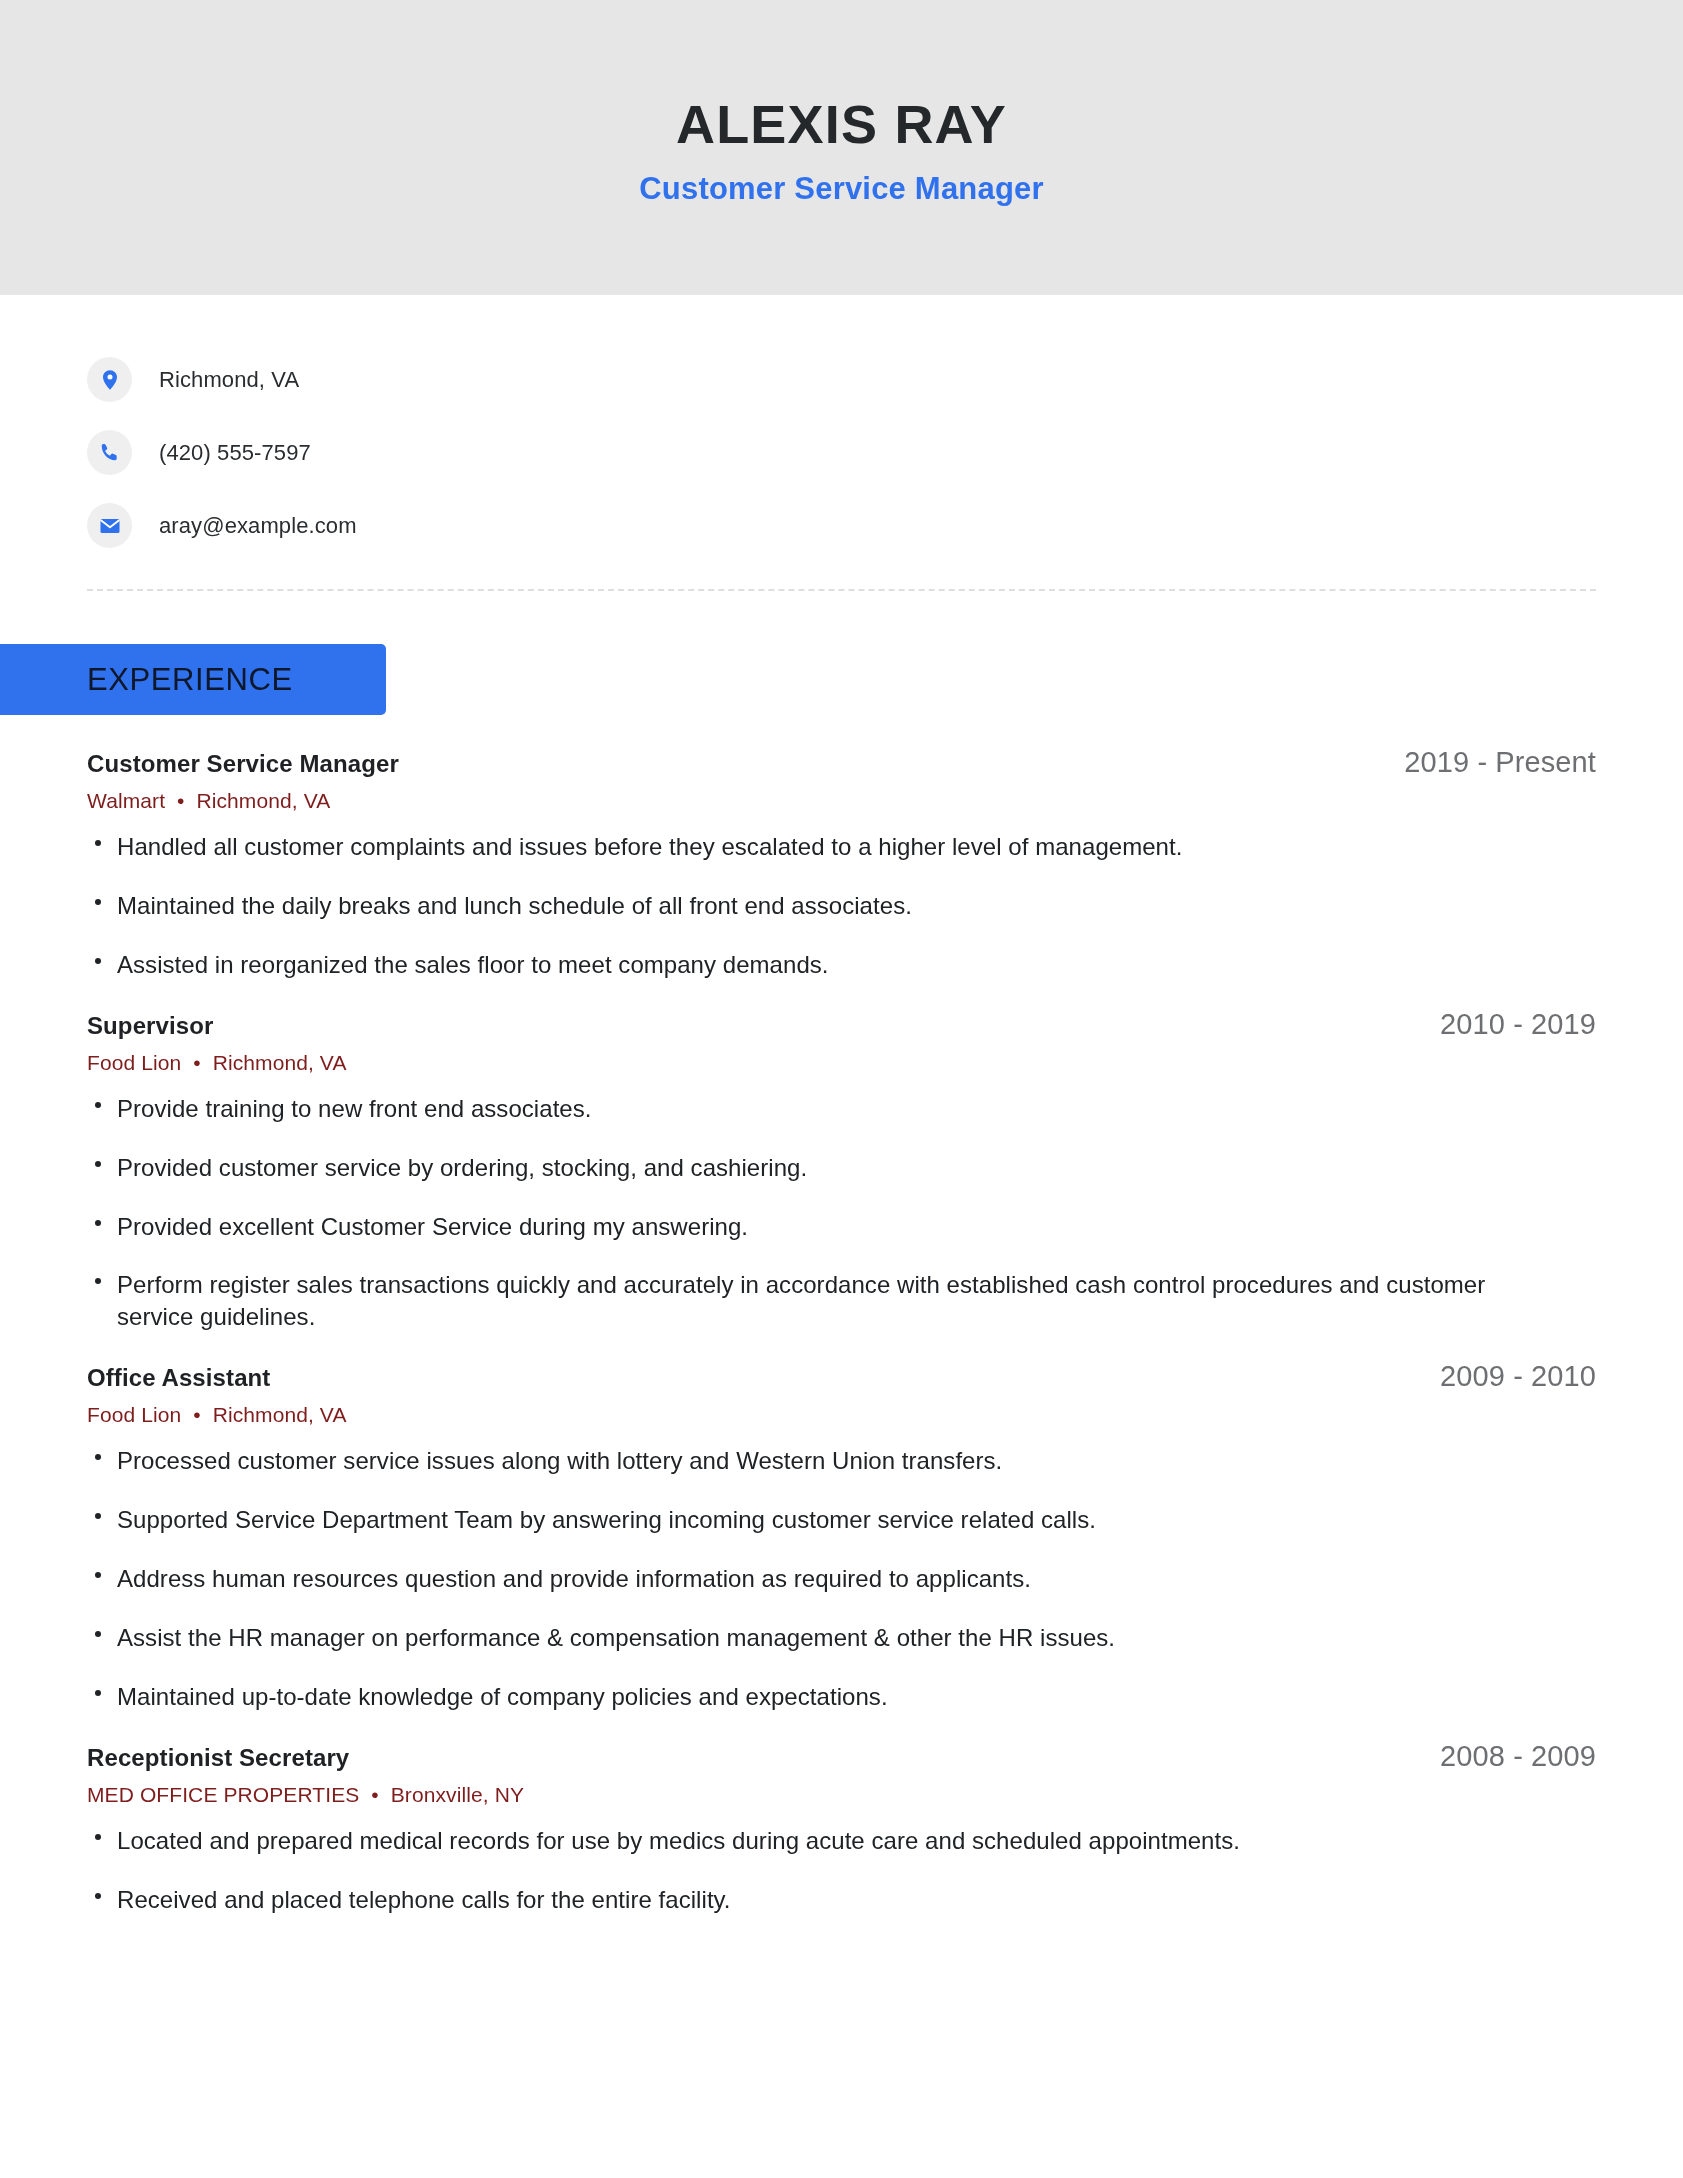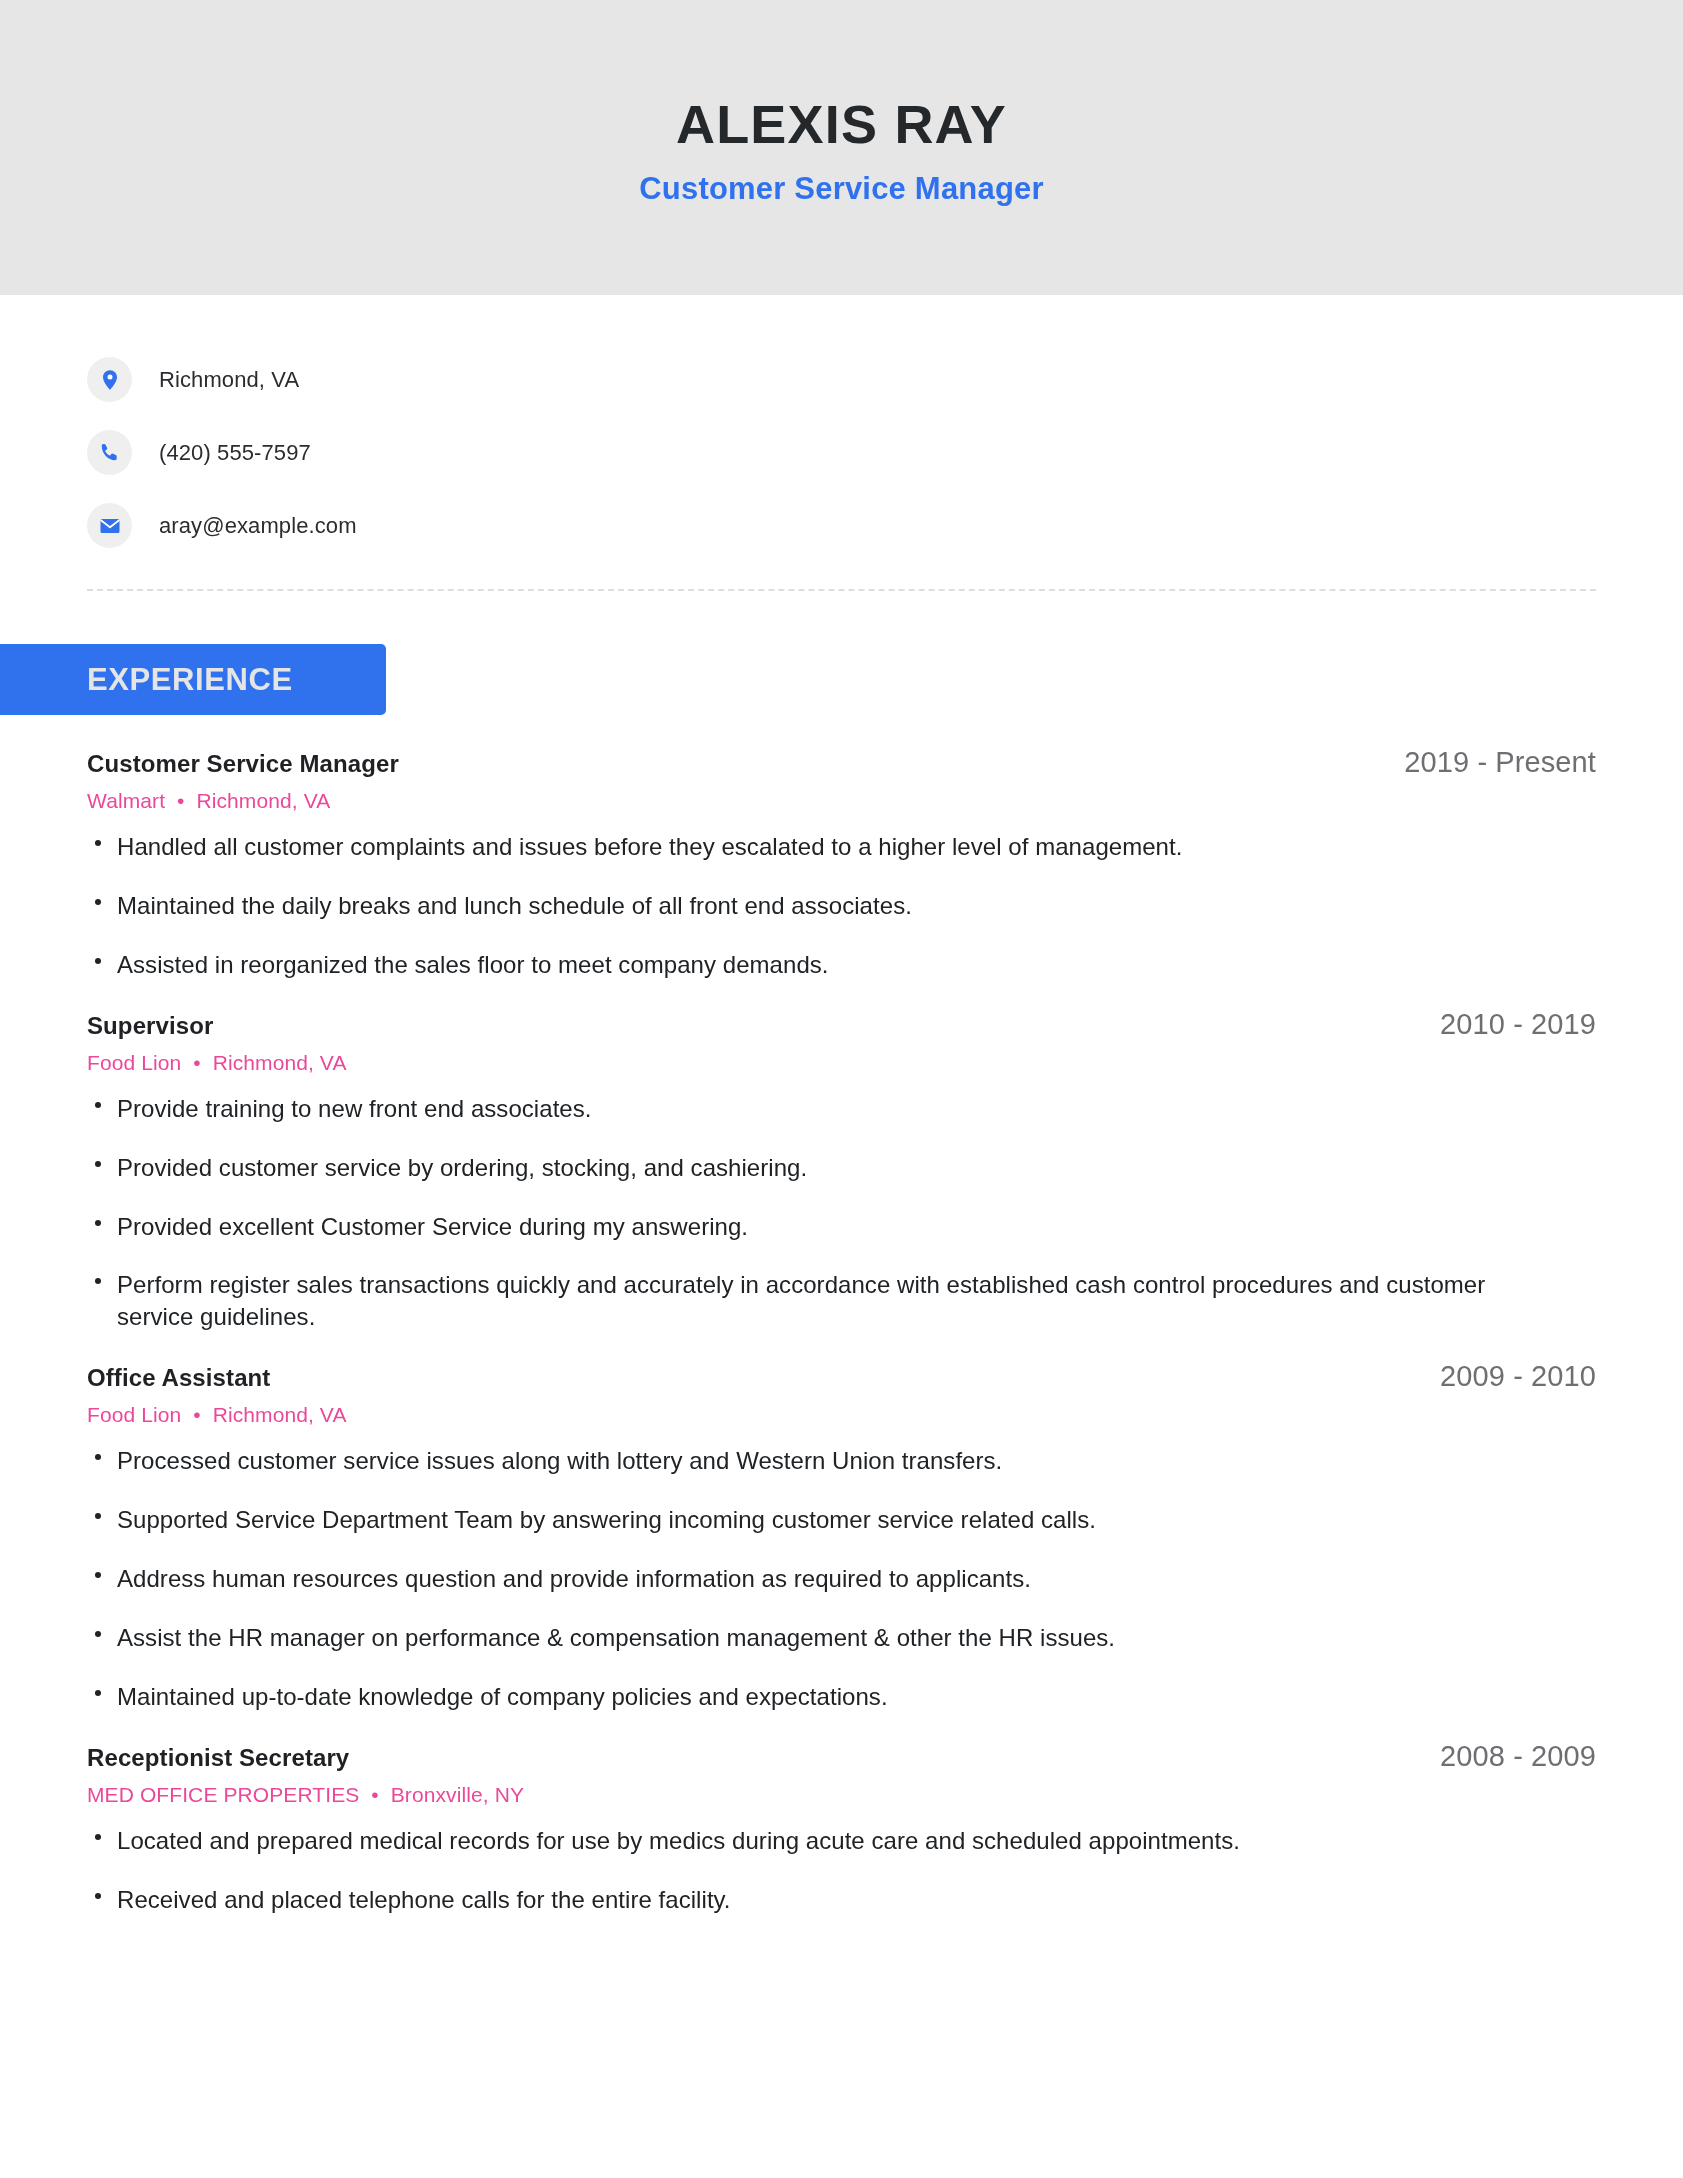--- a/index.html
+++ b/index.html
@@ -76,23 +76,23 @@
     margin-left:0;
     width:386px;
     height:71px;
     background:#3071ee;
     border-radius:0 5px 5px 0;
     display:flex;
     align-items:center;
     padding-left:87px;
   }
   .section-banner-label {
-    color:#e5e5e5;
+    color:#0f172a;
     font-size:31px;
-    font-weight:bold;
+    font-weight:normal;
     letter-spacing:0.6px;
   }
 
   
   .experience-list { padding:0 87px 0 87px; margin-top:31px; }
   .job { margin-bottom:0; }
   .job-head {
     display:flex;
     align-items:baseline;
     justify-content:space-between;
@@ -105,21 +105,21 @@
   }
   .job-dates {
     font-size:29px;
     color:#6d6f72;
     white-space:nowrap;
     letter-spacing:0.1px;
   }
   .job-meta {
     margin-top:10px;
     font-size:21px;
-    color:#ec4899;
+    color:#7f1d1d;
     letter-spacing:0.1px;
   }
   .job-meta .sep { padding:0 6px; }
   .bullets { list-style:none; margin-top:18px; }
   .bullets li {
     position:relative;
     padding-left:30px;
     font-size:24px;
     line-height:1.33;
     color:#202326;

